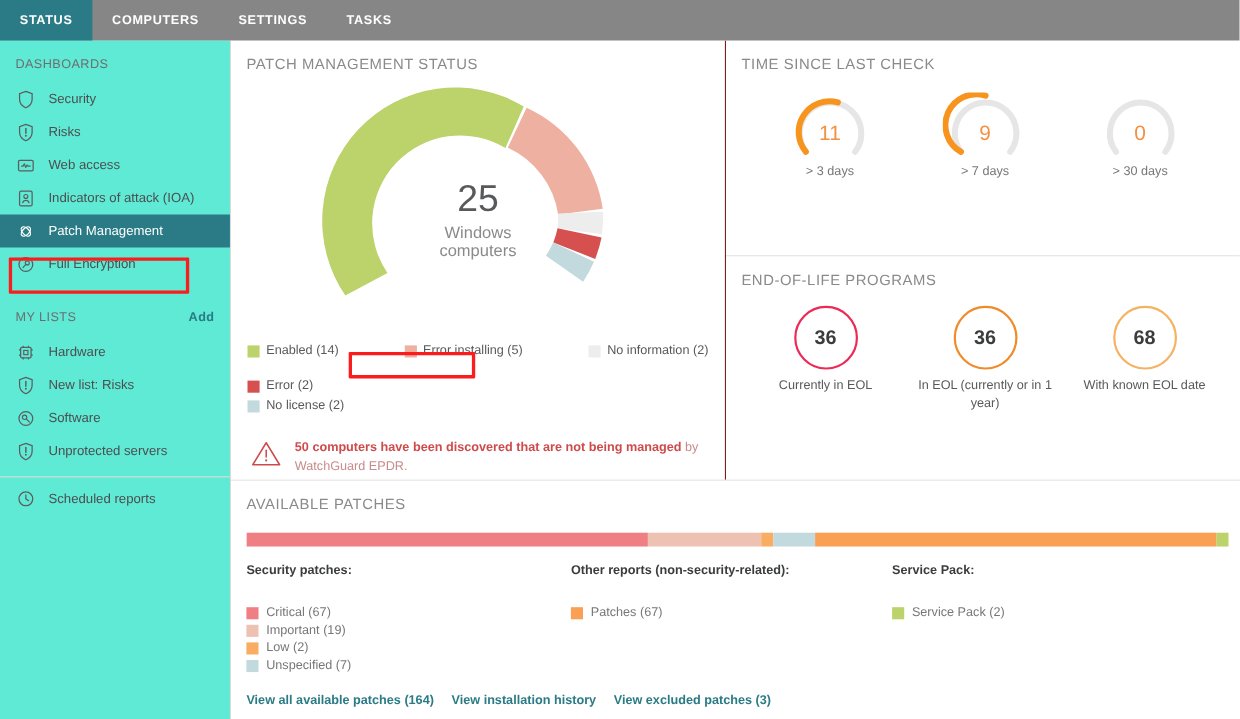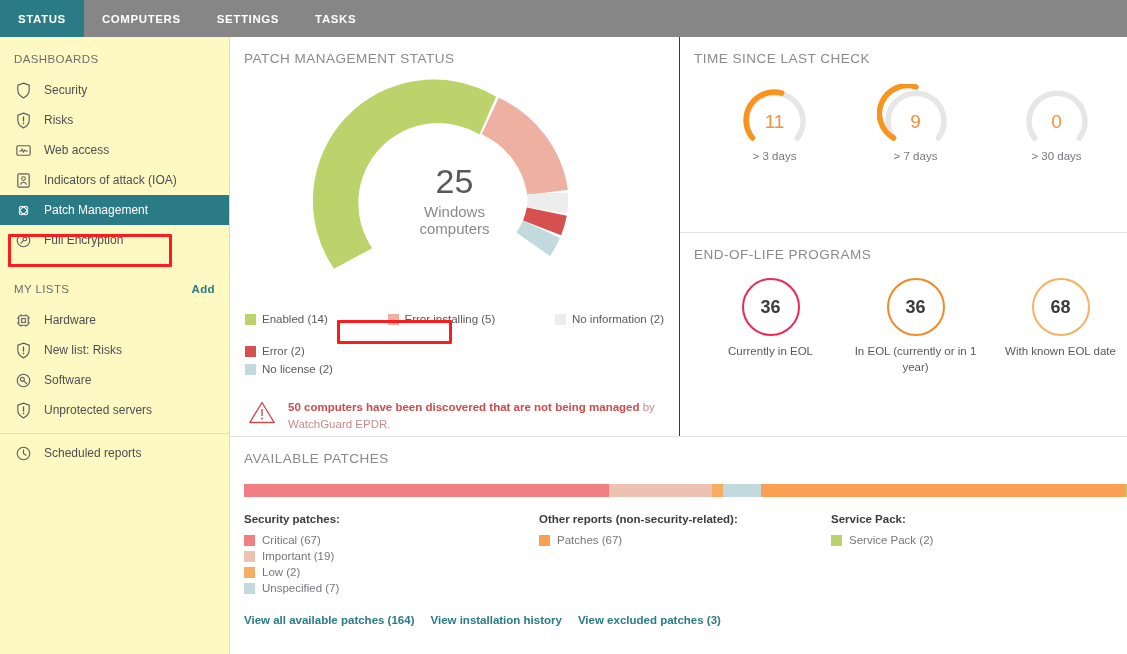--- a/index.html
+++ b/index.html
@@ -29,21 +29,21 @@
   }
   .ticon { display:flex; align-items:center; gap:4px; color:#fff; cursor:pointer; }
   .ticon svg { display:block; }
   .ticon .lbl { font-size:11px; color:#f0f0f0; }
 
   
   .body-wrap { display:flex; height:617px; }
 
   
   .sidebar {
-    width:230px; background:#fef9c3; border-right:1px solid #d8d8d8;
+    width:210px; background:#5eead4; border-right:1px solid #d8d8d8;
     position:relative; flex:none;
   }
   .side-head {
     font-size:11.5px; color:#6d6e70; letter-spacing:.4px;
     padding:16px 0 10px 14px; display:flex; align-items:center;
   }
   .side-head .add {
     margin-left:auto; margin-right:14px; color:#2a7b85;
     font-weight:bold; font-size:11.5px; cursor:pointer;
   }
@@ -125,21 +125,21 @@
   .eol .cap { font-size:11.5px; color:#58595b; margin-top:8px; line-height:1.35; }
 
   
   .patches { padding:14px 0 0 0; position:relative; height:216px; }
   .bar {
     display:flex; height:13px; margin:18px 14px 0 14px; overflow:hidden;
   }
   .bar span { display:block; height:100%; }
   .cols { display:flex; padding:16px 14px 0 14px; }
   .col { flex:0 0 auto; }
-  .col-h { font-size:11.5px; font-weight:bold; color:#3b3c3e; margin-bottom:9px; }
+  .col-h { font-size:11.5px; font-weight:bold; color:#3b3c3e; margin-bottom:26px; }
   .citem { display:flex; align-items:center; gap:7px; font-size:11.5px; color:#76777a; margin-bottom:4px; }
   .links { display:flex; gap:16px; padding:16px 0 0 14px; }
   .links a {
     font-size:11.5px; color:#2a7b85; font-weight:bold;
     text-decoration:none; cursor:pointer;
   }
 </style>
 </head>
 <body>
 

